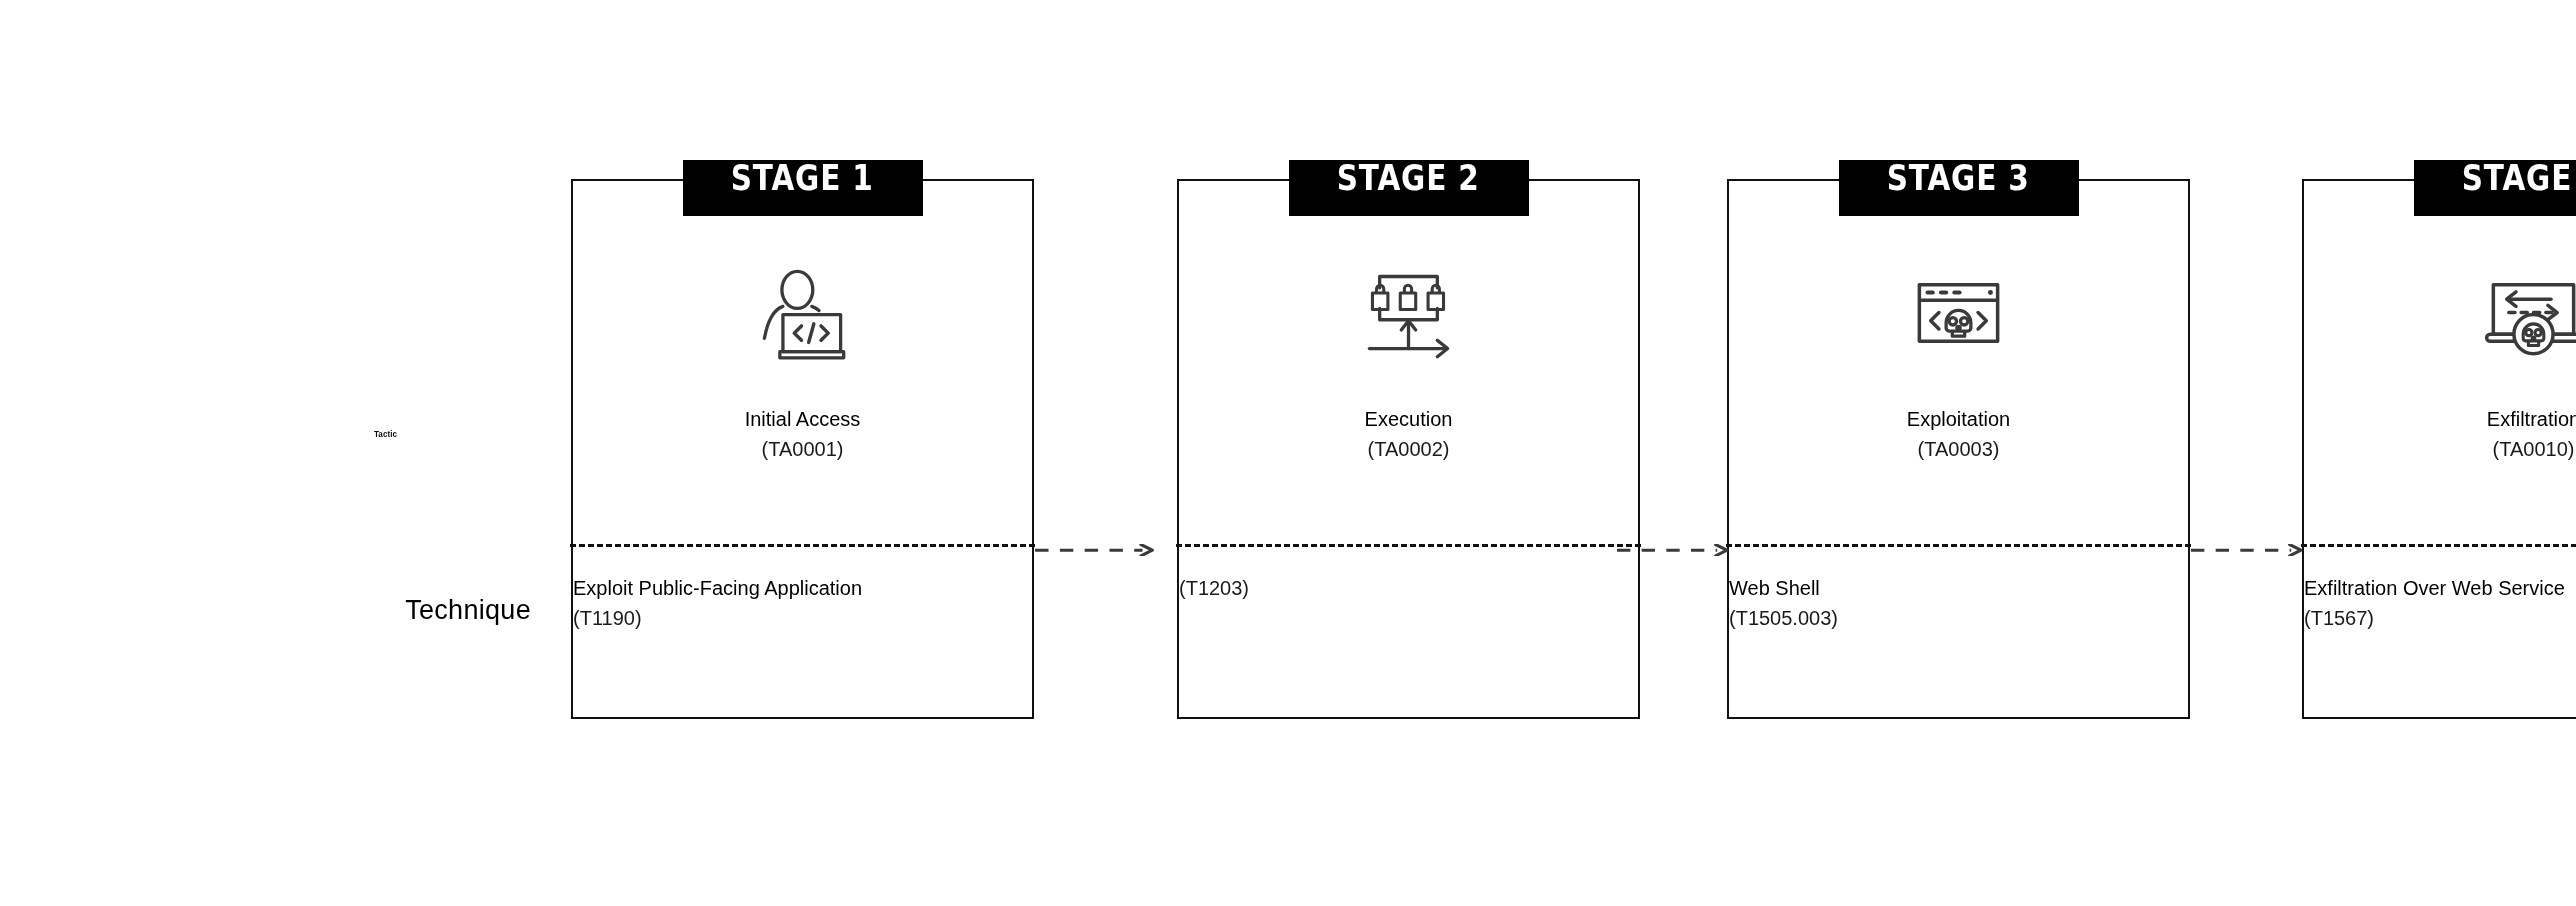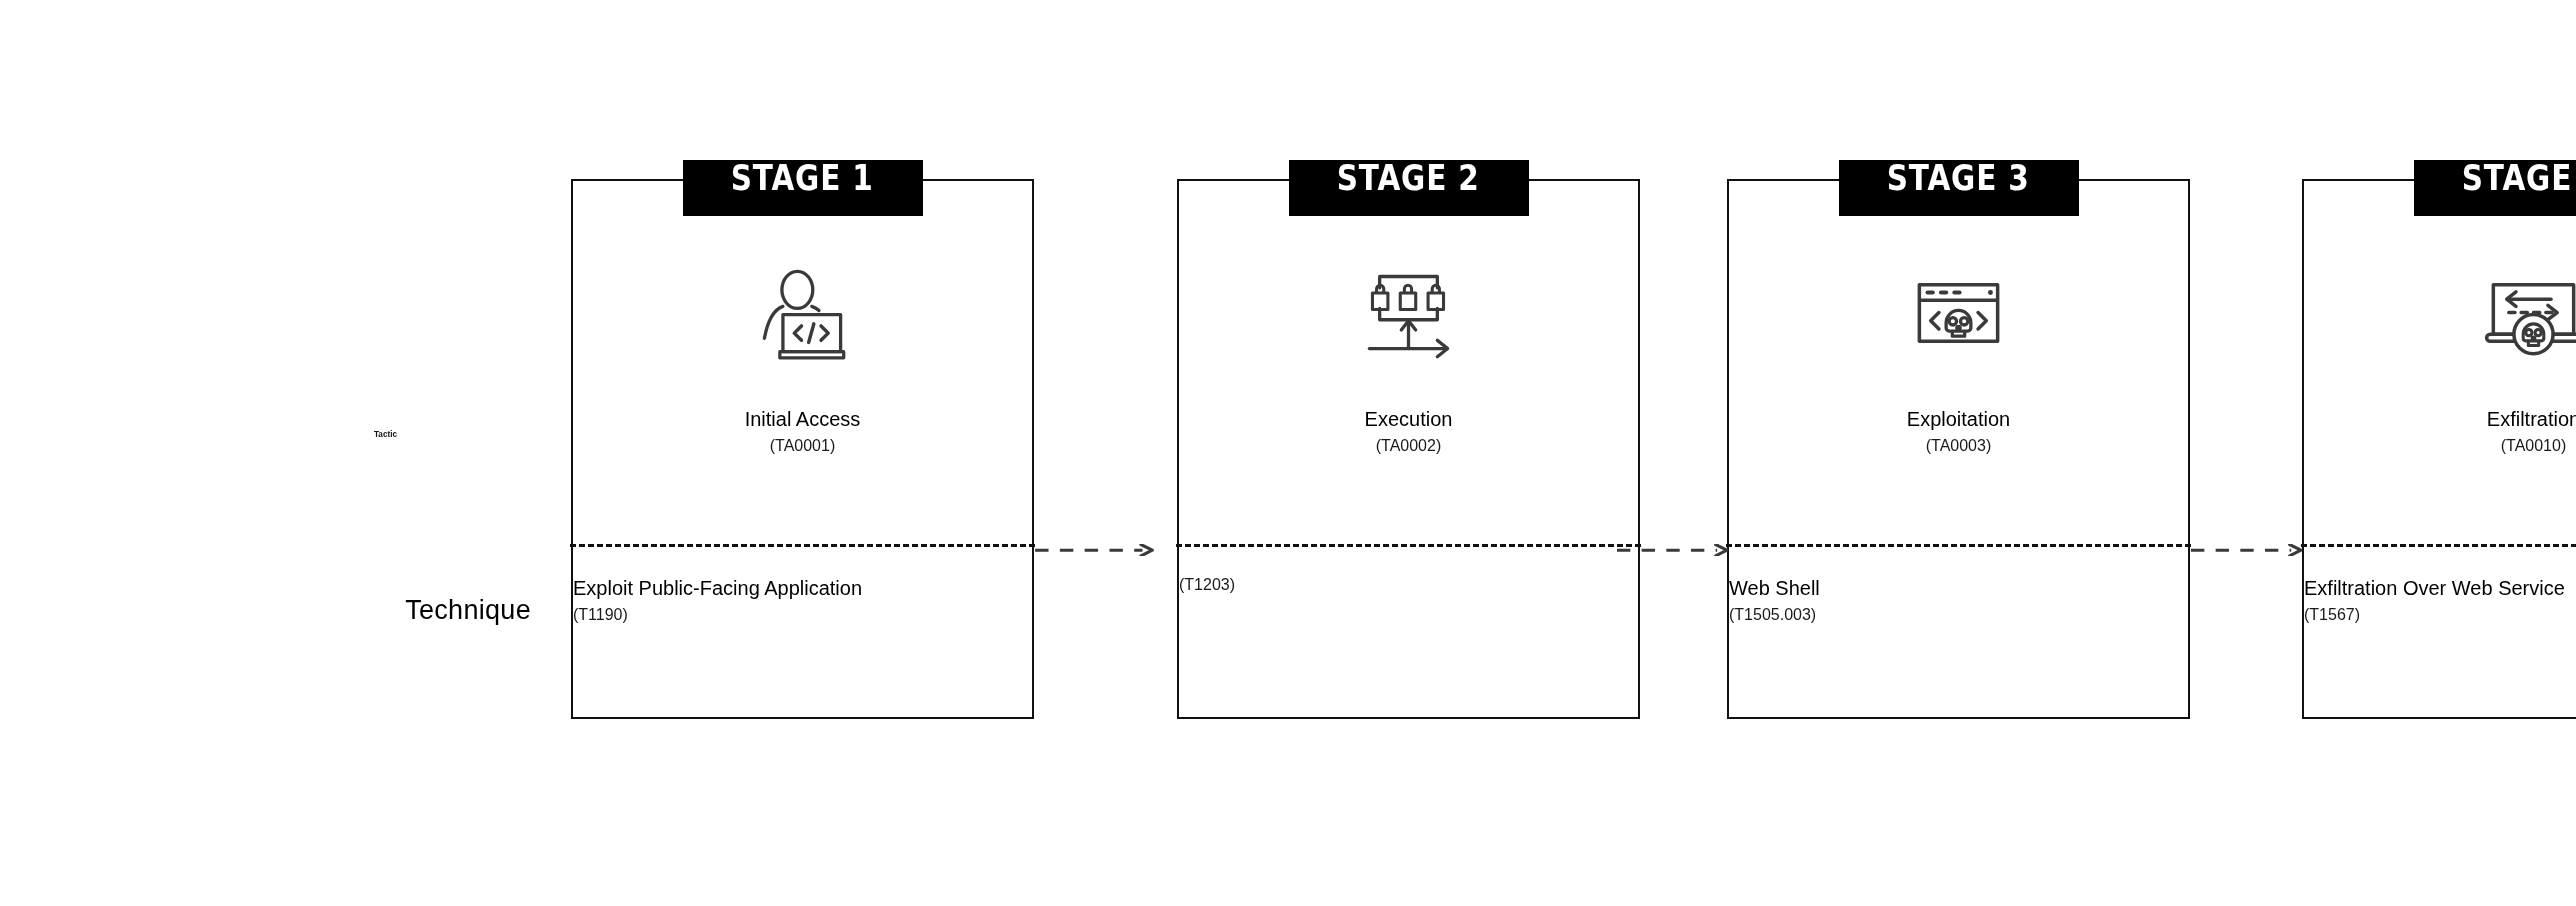--- a/index.html
+++ b/index.html
@@ -115,21 +115,21 @@
     width: 100%;
     text-align: left;
   }
   .cell-title {
     font-size: 20px;
     line-height: 1.5;
     color: #000000;
     white-space: nowrap;
   }
   .cell-id {
-    font-size: 16px;
+    font-size: 20px;
     line-height: 1.5;
     color: #1a1a1a;
     white-space: nowrap;
   }
 
   
   .stage-divider {
     position: absolute;
     left: -2.6px;
     right: -2.6px;

